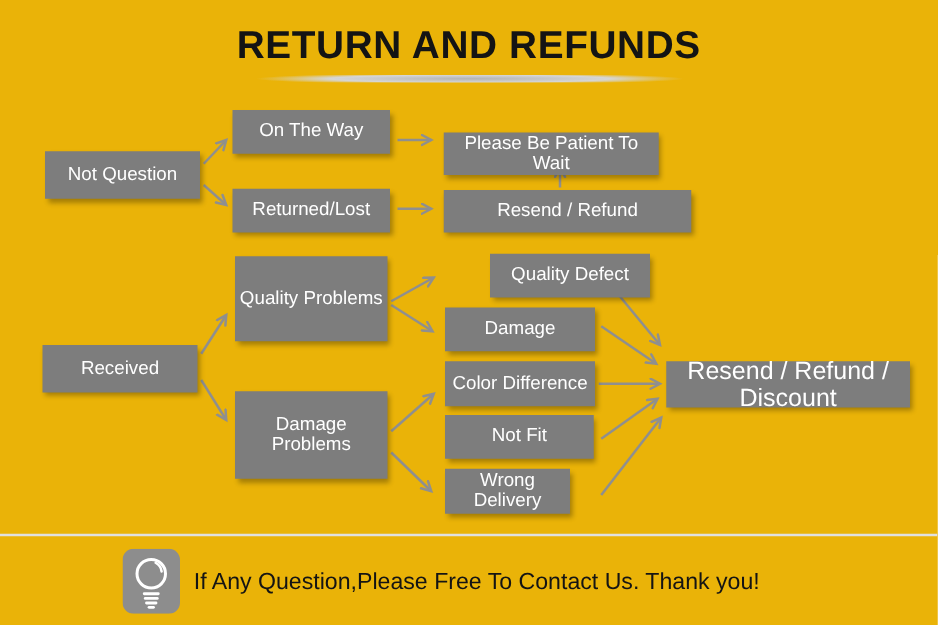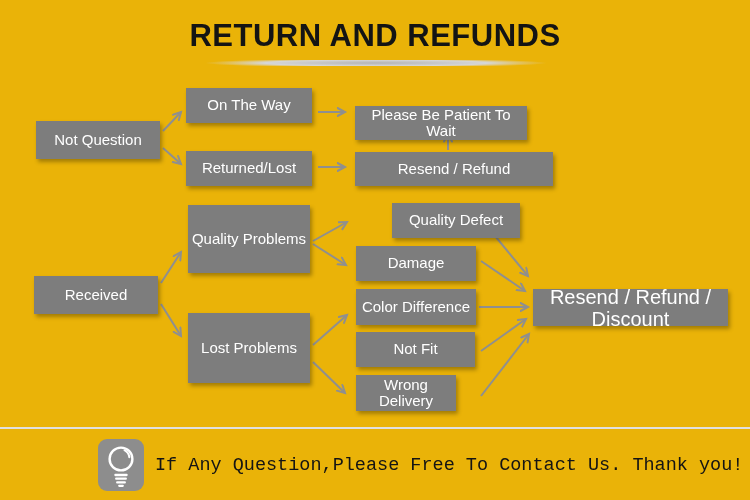--- a/index.html
+++ b/index.html
@@ -13,21 +13,21 @@
          font-size:31px;font-weight:700;letter-spacing:.5px;color:var(--title-text);}
   .title-underline{position:absolute;left:162px;top:60px;width:428px;height:6px;
          background:radial-gradient(ellipse 50% 95% at center,#b4b4b4 0%,#d6d6d6 52%,rgba(255,255,255,0) 80%);}
   .node{position:absolute;background:var(--node-fill);color:var(--node-text);
         border-radius:0;display:flex;align-items:center;justify-content:center;
         font-size:15px;line-height:1.1;text-align:center;
         box-shadow:2px 3px 4px rgba(0,0,0,.30);}
   svg.arrows{position:absolute;left:0;top:0;width:750px;height:500px;}
   svg.arrows line{stroke:var(--arrow,#8f8f8f);stroke-width:2;}
   .separator{position:absolute;left:0;top:427px;width:750px;height:2px;background:var(--separator);}
-  .footer{position:absolute;left:98px;top:438px;height:54px;display:flex;align-items:center;gap:11px;font-family:Liberation Mono, monospace;}
+  .footer{position:absolute;left:98px;top:438px;height:54px;display:flex;align-items:center;gap:11px;}
   .bulb-badge{width:46px;height:52px;flex:0 0 auto;}
   .footer-text{font-size:18.5px;color:var(--footer-text);white-space:nowrap;}
 </style>
 </head>
 <body>
 
 <div class="page">
 
   <div class="title">RETURN AND REFUNDS</div>
   <div class="title-underline"></div>
@@ -56,21 +56,21 @@
     <line x1="481" y1="396" x2="529" y2="334" marker-end="url(#ah)"></line>
   </svg>
 
   <div class="node" style="left:36px;top:121px;width:124px;height:38px;">Not Question</div>
   <div class="node" style="left:186px;top:88px;width:126px;height:35px;">On The Way</div>
   <div class="node" style="left:186px;top:151px;width:126px;height:35px;">Returned/Lost</div>
   <div class="node" style="left:355px;top:106px;width:172px;height:34px;">Please Be Patient To Wait</div>
   <div class="node" style="left:355px;top:152px;width:198px;height:34px;">Resend / Refund</div>
   <div class="node" style="left:34px;top:276px;width:124px;height:38px;">Received</div>
   <div class="node" style="left:188px;top:205px;width:122px;height:68px;">Quality Problems</div>
-  <div class="node" style="left:188px;top:313px;width:122px;height:70px;">Lost Problems</div>
+  <div class="node" style="left:188px;top:313px;width:122px;height:70px;">Damage Problems</div>
   <div class="node" style="left:356px;top:203px;width:128px;height:35px;margin-left:36px;">Quality Defect</div>
   <div class="node" style="left:356px;top:246px;width:120px;height:35px;">Damage</div>
   <div class="node" style="left:356px;top:289px;width:120px;height:36px;">Color Difference</div>
   <div class="node" style="left:356px;top:332px;width:119px;height:35px;">Not Fit</div>
   <div class="node" style="left:356px;top:375px;width:100px;height:36px;text-align:center;">Wrong Delivery</div>
   <div class="node" style="left:533px;top:289px;width:195px;height:37px;font-size:20px;">Resend / Refund / Discount</div>
 
   <div class="separator"></div>
 
   <div class="footer">

